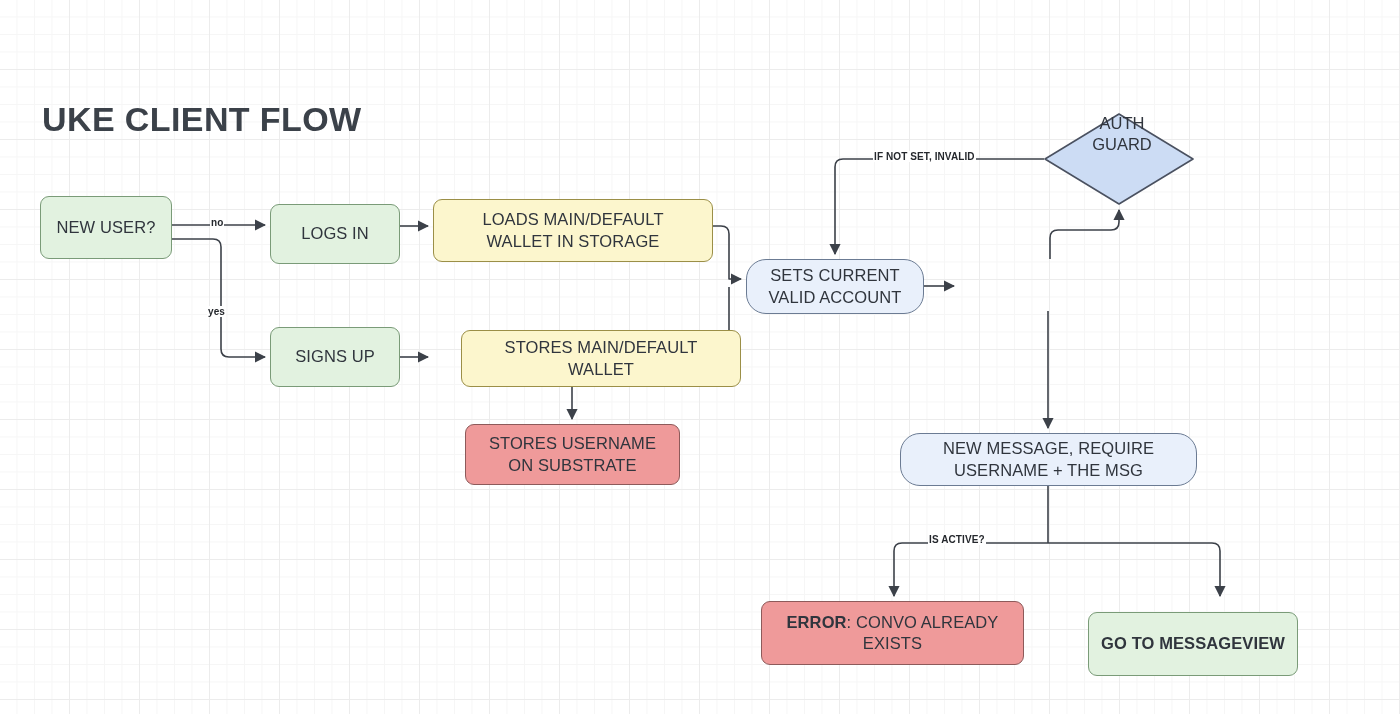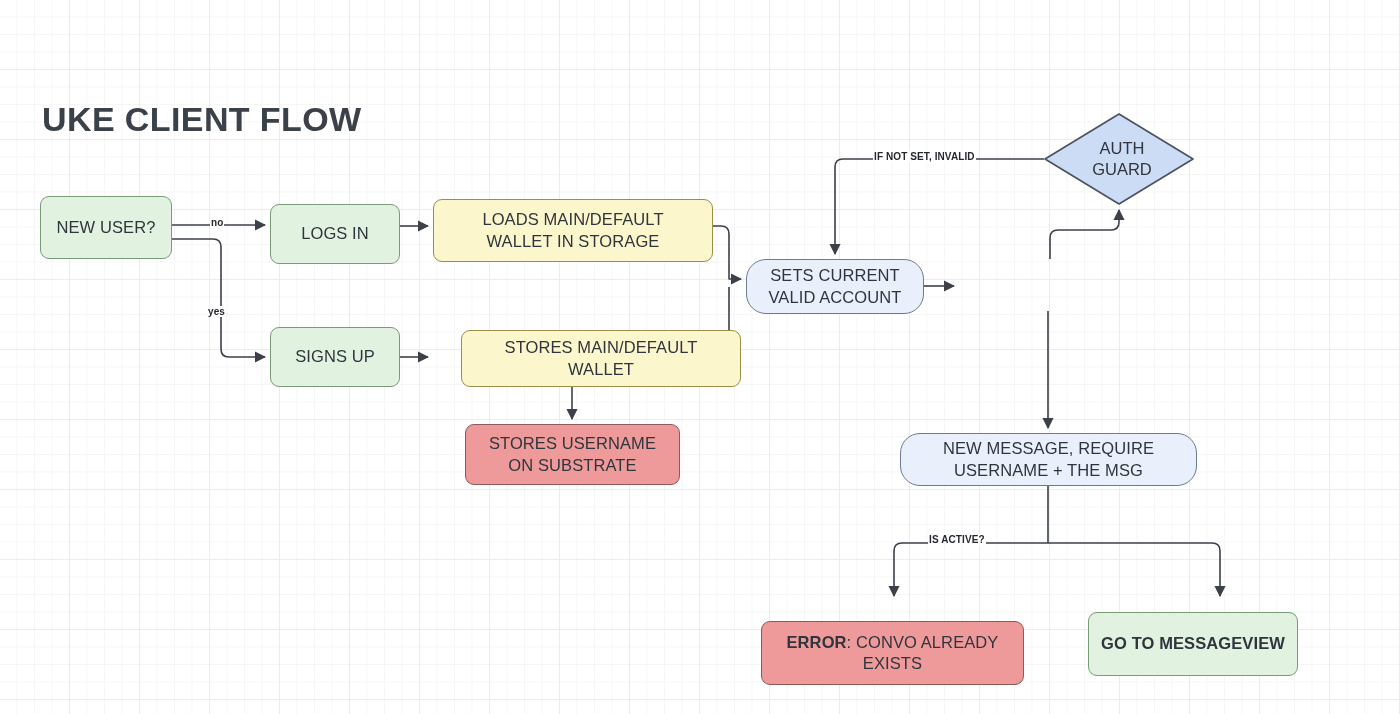--- a/index.html
+++ b/index.html
@@ -56,21 +56,21 @@
     left: 1044px; top: 113px;
     width: 150px; height: 92px;
   }
   #diamond-auth .dshape {
     position: absolute; inset: 0;
   }
   #diamond-auth .dlabel {
     position: absolute;
     left: 0; top: 0; width: 100%; height: 100%;
     display: flex; flex-direction: column;
-    align-items: center; justify-content: center;
+    align-items: center; 
     font-size: 16.5px; color: #30353d; line-height: 1.3;
     padding-left: 6px;
   }
 
   .edge-label {
     position: absolute;
     font-size: 10px;
     font-weight: bold;
     color: #25282d;
     background: #ffffff;
@@ -183,21 +183,21 @@
     </div>
   </div>
 
   <div class="node node-blue" style="left:900px; top:433px; width:297px; height:53px;">
     <span class="txt">
       <span>NEW MESSAGE, REQUIRE</span><br>
       <span>USERNAME + THE MSG</span>
     </span>
   </div>
 
-  <div class="node node-red" style="left:761px; top:601px; width:263px; height:64px;margin-top:20px;">
+  <div class="node node-red" style="left:761px; top:601px; width:263px; height:64px;">
     <span class="txt">
       <span class="bold">ERROR</span><span>: CONVO ALREADY</span><br>
       <span>EXISTS</span>
     </span>
   </div>
 
   <div class="node node-green" style="left:1088px; top:600px; width:210px; height:64px;margin-top:12px;">
     <span class="txt bold">GO TO MESSAGEVIEW</span>
   </div>
 

